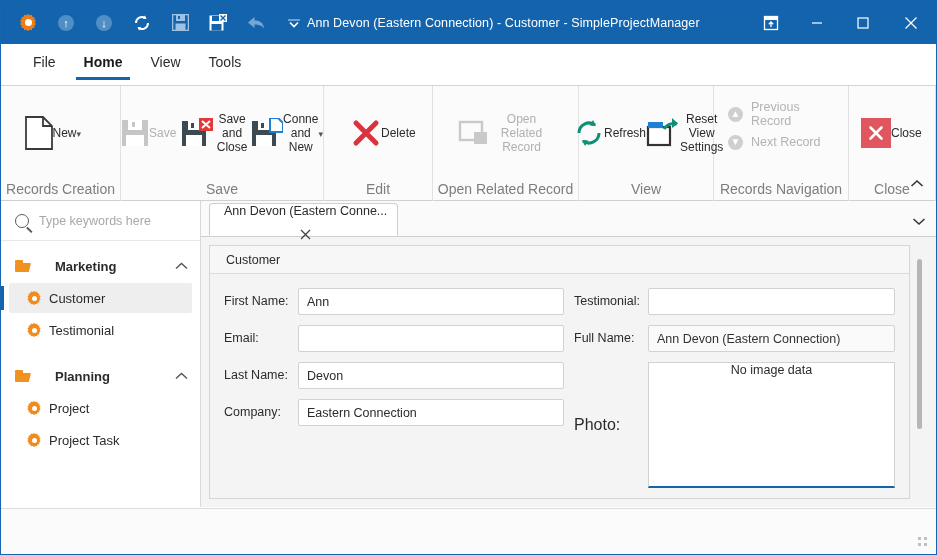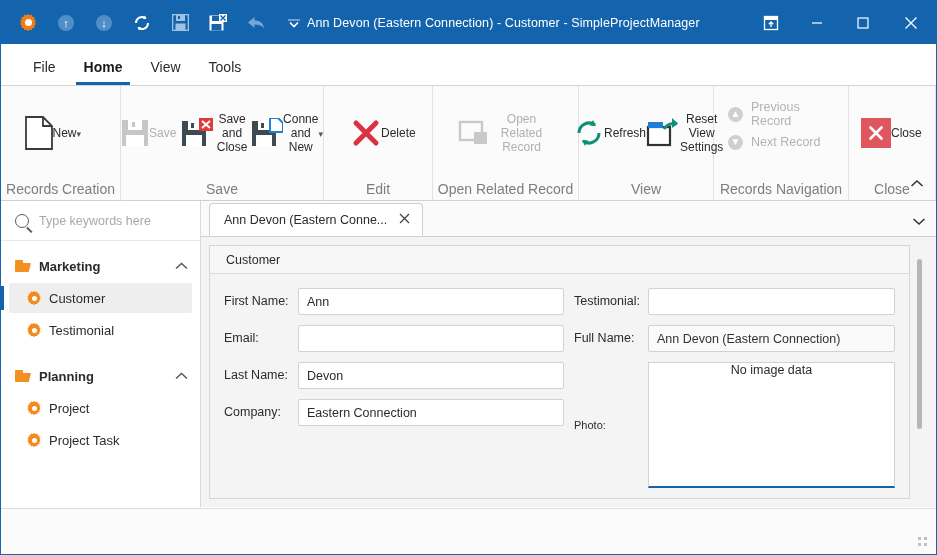--- a/index.html
+++ b/index.html
@@ -73,21 +73,21 @@
   .circ-arrow .arr {
     position: absolute; left: 50%; top: 50%;
     transform: translate(-50%,-50%);
     color: #fff; font-size: 11px; line-height: 1;
   }
 
   
   .ribbon-tabs {
     position: absolute; left: 0; top: 43px; right: 0; height: 42px;
     background: #ffffff;
-    display: flex; align-items: flex-end;
+    display: flex; 
     padding-left: 18px;
     border-bottom: 1px solid #d4d4d4;
   }
   .rtab {
     padding: 0 14px; height: 36px;
     display: flex; align-items: center;
     font-size: 14px; color: #2b2b2b;
     position: relative;
   }
   .rtab.active { font-weight: bold; color: #1a1a1a; }
@@ -195,21 +195,21 @@
   }
   .search-input {
     flex: 1; border: none; outline: none;
     font-size: 12.5px; color: #333; background: transparent;
     font-family: "Liberation Sans", sans-serif;
   }
   .search-input::placeholder { color: #a8a8a8; }
   .nav { padding-top: 10px; }
   .nav-group {
     display: flex; align-items: center;
-    height: 30px; padding: 0 12px 0 14px; gap: 8px;
+    height: 30px; padding: 0 12px 0 14px; gap: 24px;
   }
   .folder {
     width: 16px; height: 12px; position: relative; flex: none;
   }
   .folder::before {
     content: ""; position: absolute; left: 0; top: 0;
     width: 8px; height: 3px; background: #f29121;
     border-radius: 1px 1px 0 0;
   }
   .folder::after {
@@ -270,21 +270,21 @@
   }
   .doctab {
     height: 33px; min-width: 150px;
     display: flex; align-items: center; gap: 10px;
     padding: 0 10px 0 14px;
     background: #ffffff;
     border: 1px solid #cfcfcf;
     border-bottom: 1px solid #ffffff;
     border-radius: 4px 4px 0 0;
     font-size: 12.5px; color: #2b2b2b;
-    position: relative; z-index: 2;
+    position: relative; z-index: 2; flex-direction: column;
   }
   .doctab .tab-close {
     font-size: 13px; color: #444; padding: 0 2px;
   }
   .tabs-menu {
     position: absolute; right: 10px; bottom: 7px;
     font-size: 12px; color: #333;
   }
   .formwrap {
     flex: 1; position: relative;
@@ -335,21 +335,21 @@
     font-size: 12.5px; color: #2b2b2b;
     padding: 0 8px;
     outline: none;
     font-family: "Liberation Sans", sans-serif;
     min-width: 0;
   }
   .finput.readonly { background: #fafafa; color: #333; }
   .photo-row { display: flex; align-items: center; flex: 1; min-height: 0; }
   .photo-label {
     width: 74px; flex: none;
-    font-size: 11px; color: #2b2b2b;
+    font-size: 16px; color: #2b2b2b;
   }
   .photo-box {
     flex: 1; align-self: stretch;
     background: #ffffff;
     border: 1px solid #d2d2d2;
     border-bottom: 2px solid #1464ad;
     display: flex; align-items: flex-start; justify-content: center;
     font-size: 12.5px; color: #2b2b2b;
     min-width: 0;
   }

